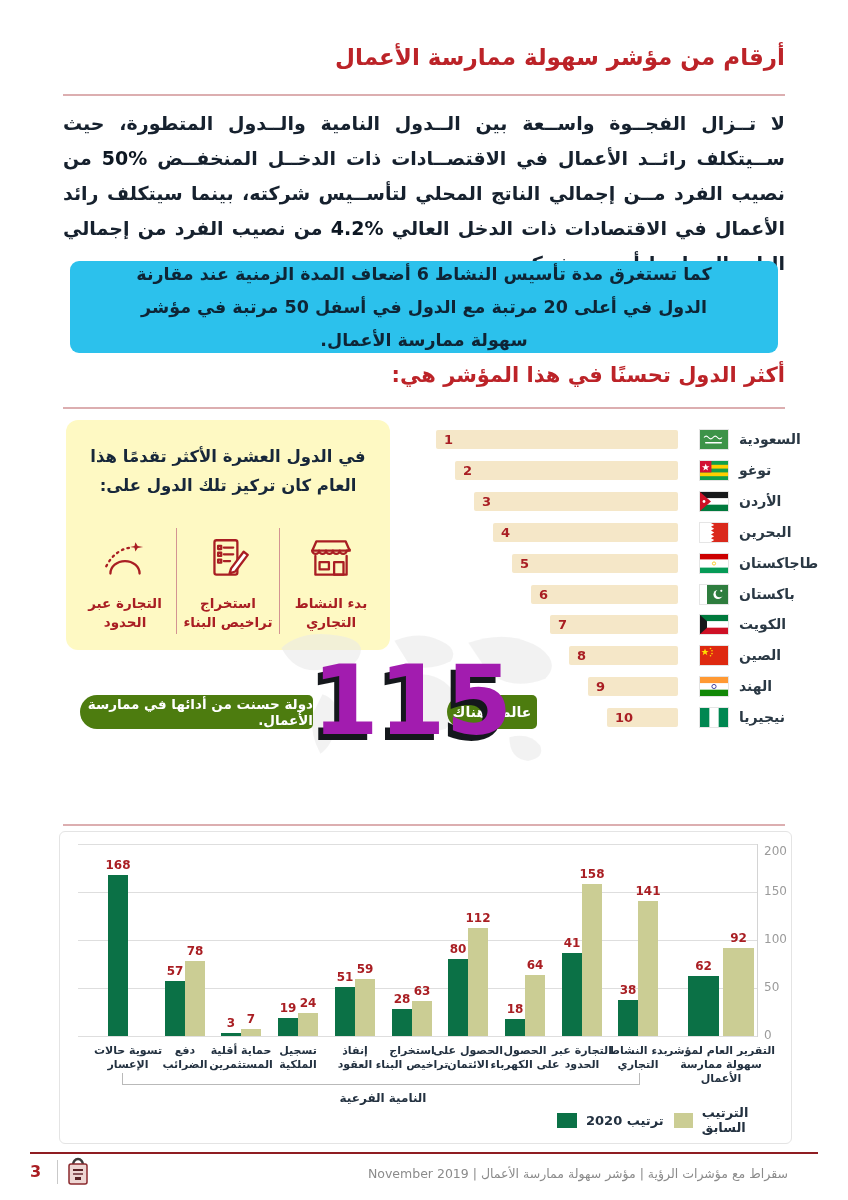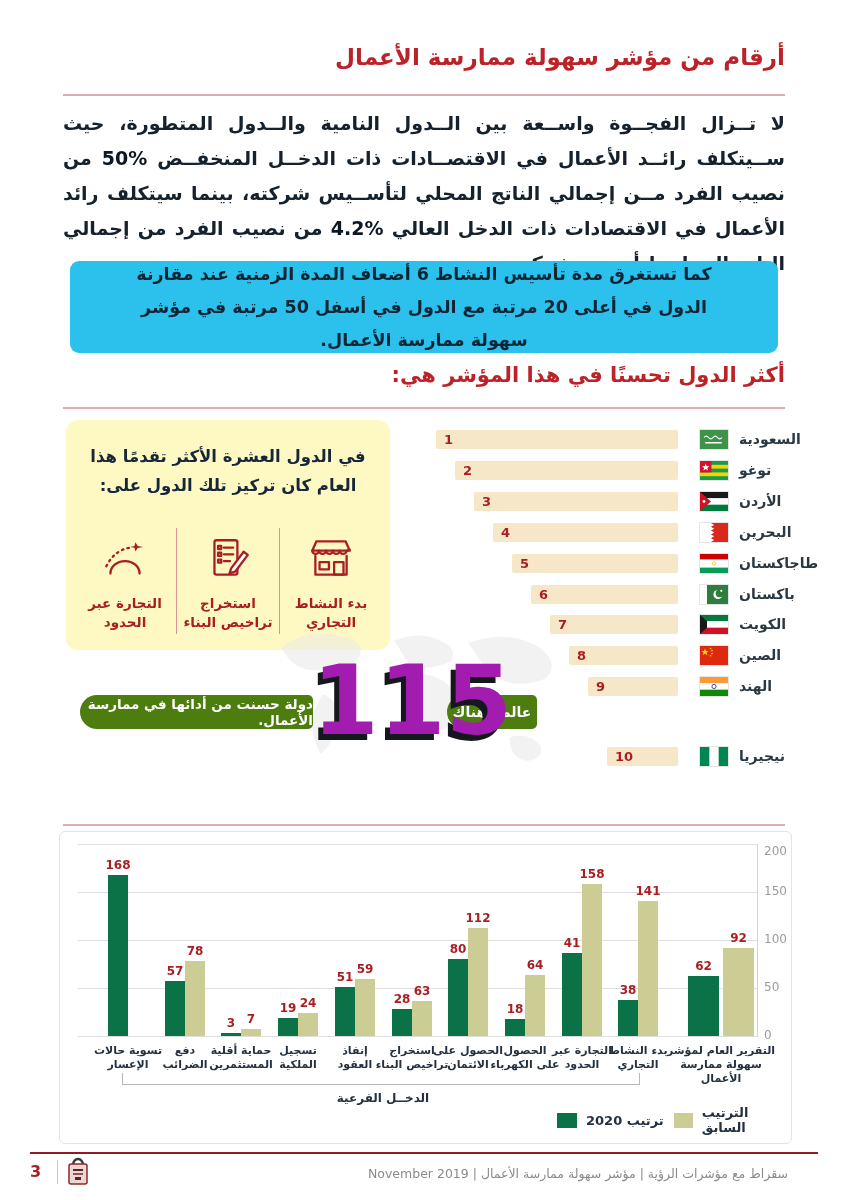--- a/index.html
+++ b/index.html
@@ -257,21 +257,21 @@
         <div class="rk-flag">
           <svg width="28" height="19" viewBox="0 0 28 19">
             <rect width="28" height="6.33" fill="#ff9933"></rect>
             <rect y="6.33" width="28" height="6.34" fill="#fff"></rect>
             <rect y="12.67" width="28" height="6.33" fill="#128807"></rect>
             <circle cx="14" cy="9.5" r="2.1" fill="none" stroke="#000080" stroke-width="0.7"></circle>
           </svg>
         </div>
         <div class="rk-name">الهند</div>
       </div>
-      <div class="rk-row" style="top: 278px; margin-top: 39px;">
+      <div class="rk-row" style="top: 278px;">
         <div class="rk-bar" style="left: 212px; width: 71px;"></div>
         <div class="rk-num" style="left: 220px;">10</div>
         <div class="rk-flag">
           <svg width="28" height="19" viewBox="0 0 28 19">
             <rect width="28" height="19" fill="#fff"></rect>
             <rect width="9.33" height="19" fill="#008751"></rect>
             <rect x="18.67" width="9.33" height="19" fill="#008751"></rect>
           </svg>
         </div>
         <div class="rk-name">نيجيريا</div>
@@ -293,21 +293,21 @@
   <div id="stat-number">115</div>
   <div class="badge" id="badge-desc">دولة حسنت من أدائها في ممارسة الأعمال.</div>
 
   <div class="rule rule-saudi"></div>
 
   <div id="chart-card">
     <div class="axisline"></div>
     <div class="bracket-line"></div>
     <div class="bracket-tick" style="left:62px"></div>
     <div class="bracket-tick" style="left:579px"></div>
-    <div id="bracket-label">الدخــل الفرعية</div>
+    <div id="bracket-label">النامية الفرعية</div>
     <div class="legend-item" id="legend-2020">
       <span class="legend-swatch" style="background: rgb(11, 113, 70);"></span>
       <span>ترتيب 2020</span>
     </div>
     <div class="legend-item" id="legend-prev">
       <span class="legend-swatch" style="background: rgb(203, 205, 148);"></span>
       <span>الترتيب السابق</span>
     </div>
   <div class="gridline" style="top: 204px;"></div>
       <div class="ytick" style="top: 196px;">0</div>

